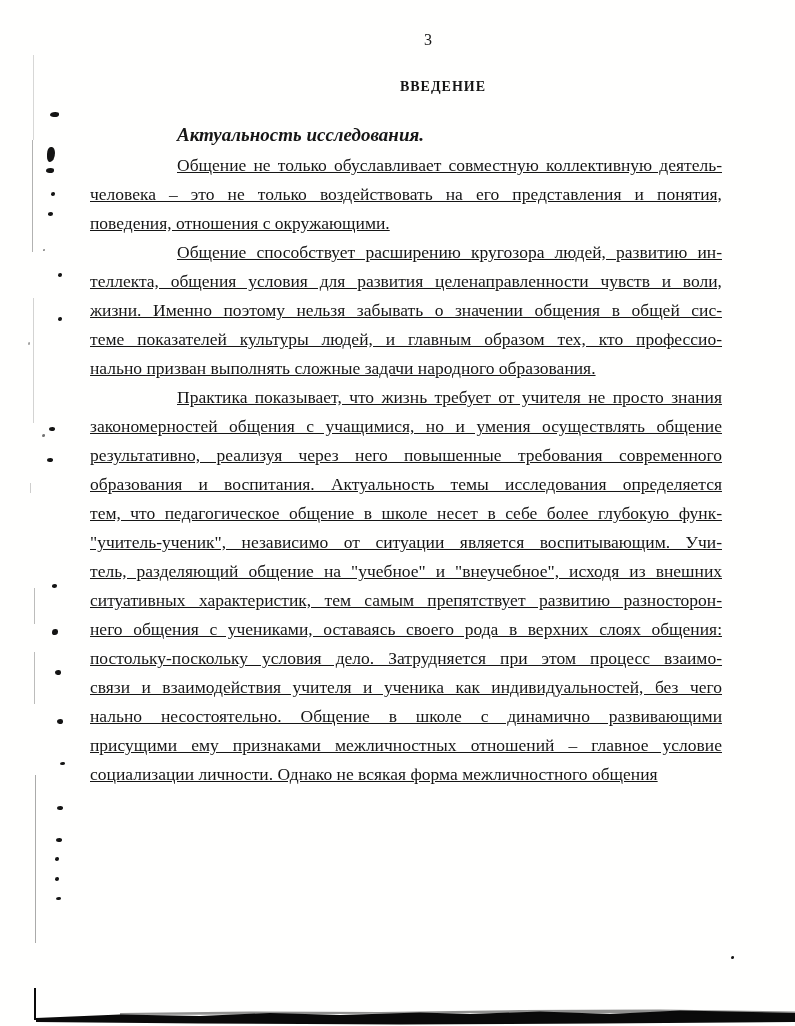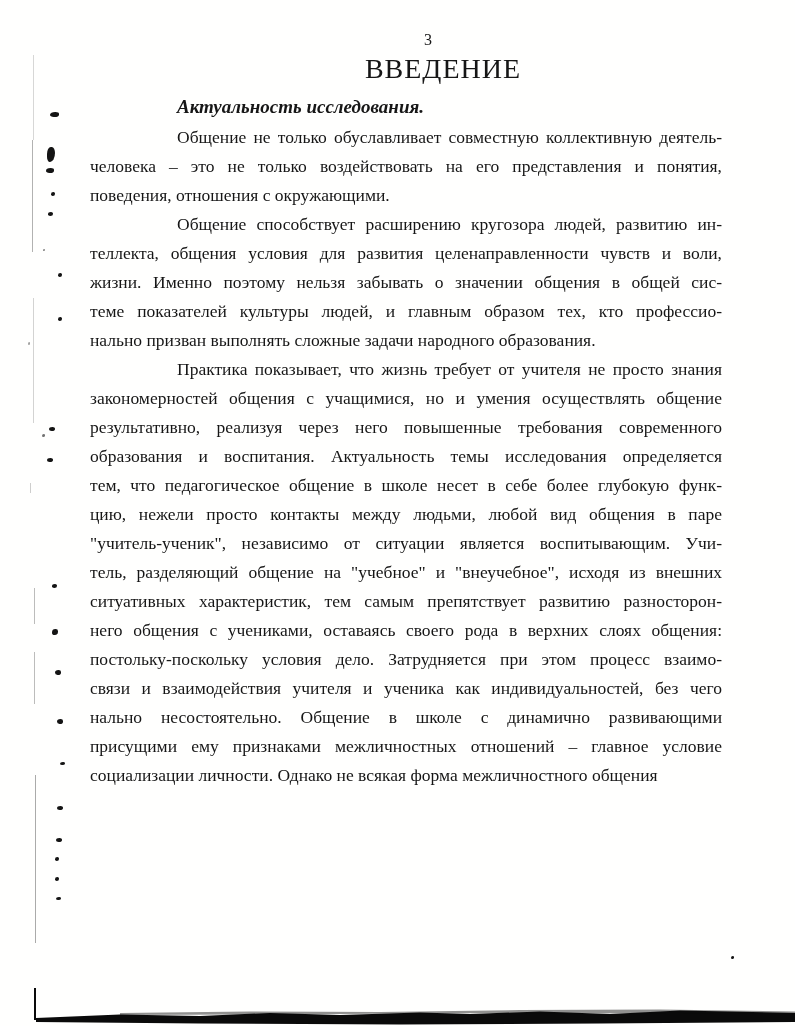--- a/index.html
+++ b/index.html
@@ -17,38 +17,38 @@
     width:632px;
   }
   .page-number {
     text-align:center;
     transform:translateX(22px);
     font-size:16px;
     height:20px;
     line-height:20px;
   }
   .doc-title {
-    margin-top:6px;
+    margin-top:24px;
     text-align:center;
     transform:translateX(37px);
-    font-weight:normal;
-    font-size:28px;
+    font-weight:bold;
+    font-size:14px;
     line-height:26px;
     letter-spacing:1px;
   }
   .subheading {
-    margin-top:10px;
+    margin-top:20px;
     text-indent:87px;
     font-weight:bold;
     font-style:italic;
     font-size:19px;
     line-height:29px;
   }
   .paragraphs { margin-top:2px; }
-  .paragraph { margin:0; }
+  .paragraph { margin:0;text-decoration:underline; }
   .line {
     font-size:17.5px;
     line-height:29px;
     height:29px;
     text-align:justify;
     text-align-last:justify;
     white-space:normal;
     overflow:hidden;
   }
   .line.first { text-indent:87px; }
@@ -91,21 +91,20 @@
           <div class="line">жизни. Именно поэтому  нельзя забывать о значении общения в общей сис-</div>
           <div class="line">теме показателей культуры людей, и главным образом тех, кто профессио-</div>
           <div class="line last">нально призван выполнять сложные задачи народного образования.</div>
         </div>
         <div class="paragraph">
           <div class="line first">Практика показывает, что жизнь требует от учителя не просто знания</div>
           <div class="line">закономерностей общения с учащимися, но и умения осуществлять общение</div>
           <div class="line">результативно, реализуя через него повышенные  требования современного</div>
           <div class="line">образования и воспитания. Актуальность темы исследования определяется</div>
           <div class="line">тем, что педагогическое общение в школе несет в себе более глубокую функ-</div>
-          <div class="line">цию, нежели просто контакты между людьми, любой вид общения в паре</div>
           <div class="line">"учитель-ученик", независимо от ситуации является воспитывающим. Учи-</div>
           <div class="line">тель, разделяющий общение на "учебное" и "внеучебное", исходя из внешних</div>
           <div class="line">ситуативных характеристик, тем самым препятствует развитию разносторон-</div>
           <div class="line">него общения с учениками, оставаясь своего рода в верхних слоях общения:</div>
           <div class="line">постольку-поскольку условия дело. Затрудняется при этом процесс взаимо-</div>
           <div class="line">связи и взаимодействия учителя и ученика как индивидуальностей, без чего</div>
           <div class="line">нально несостоятельно. Общение в школе с динамично развивающими</div>
           <div class="line">присущими ему признаками межличностных отношений – главное условие</div>
           <div class="line last">социализации личности. Однако не всякая форма  межличностного общения</div>
         </div>

